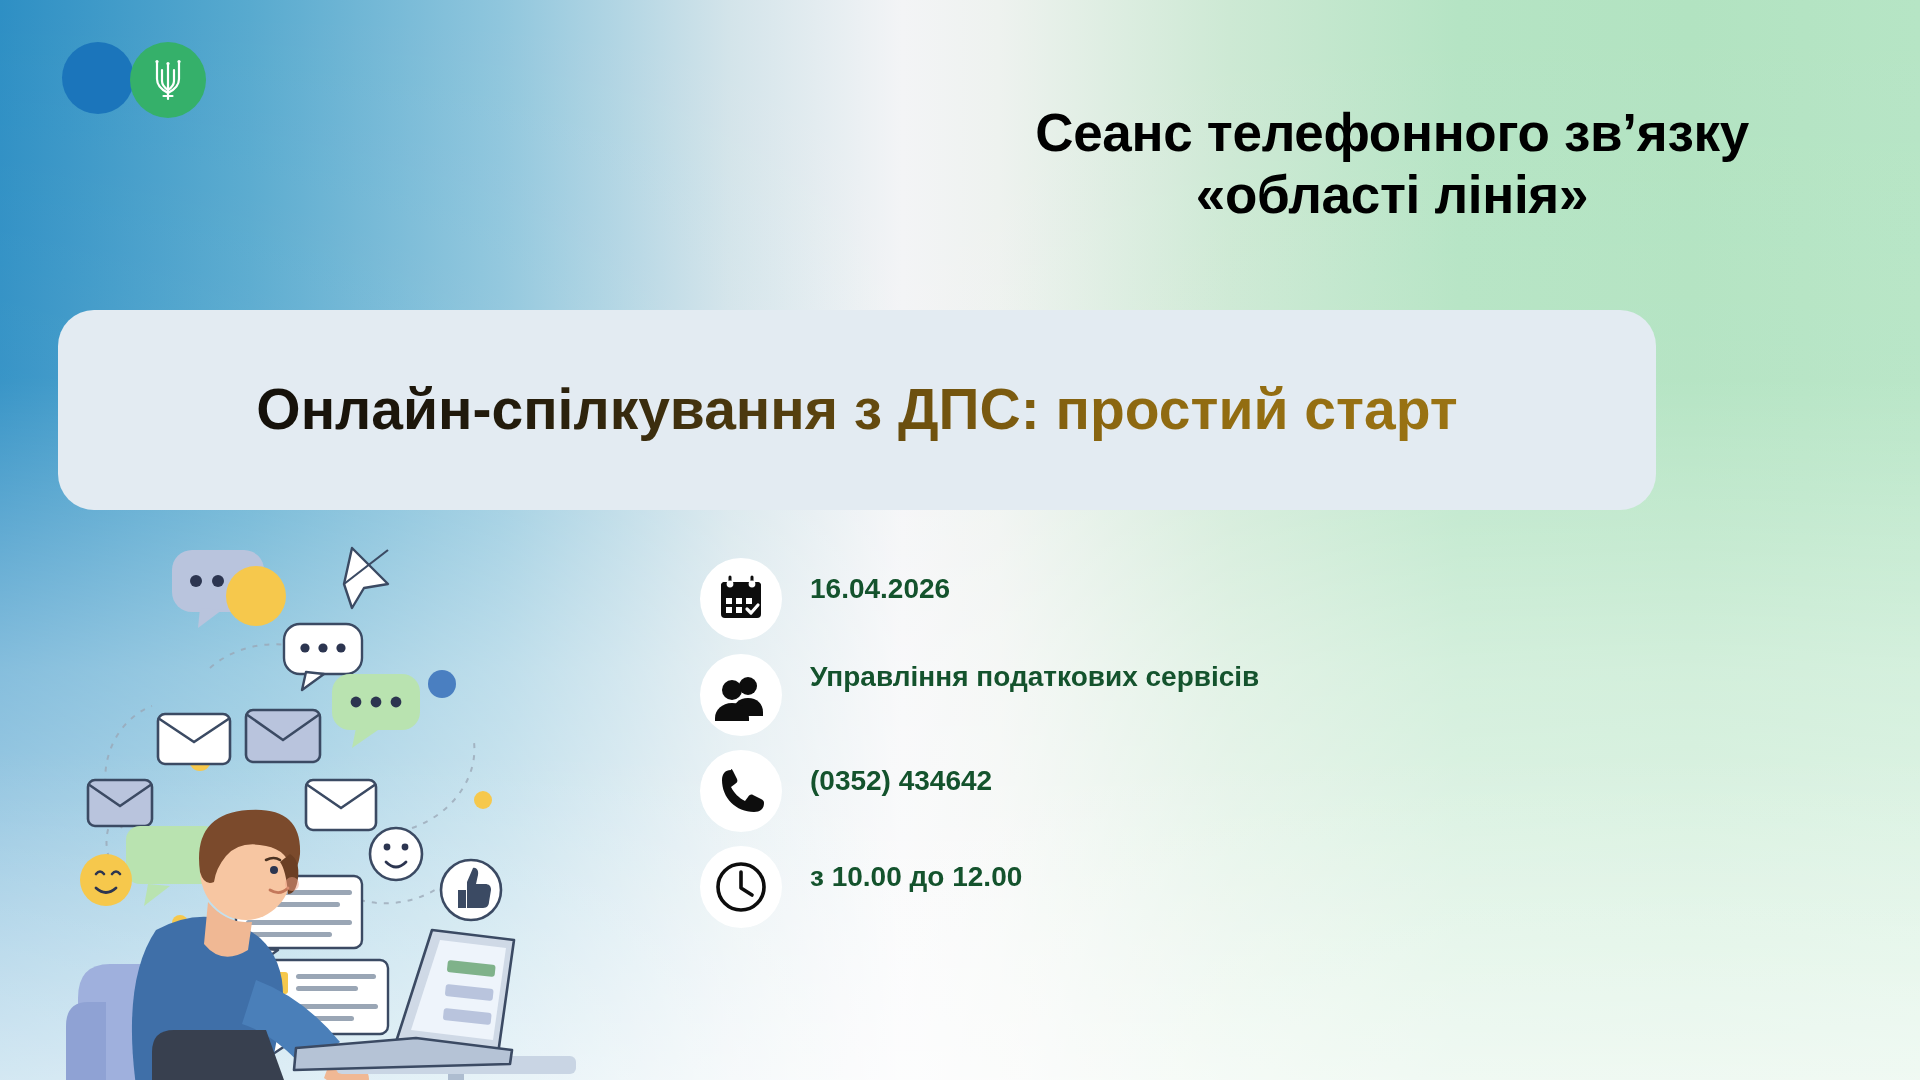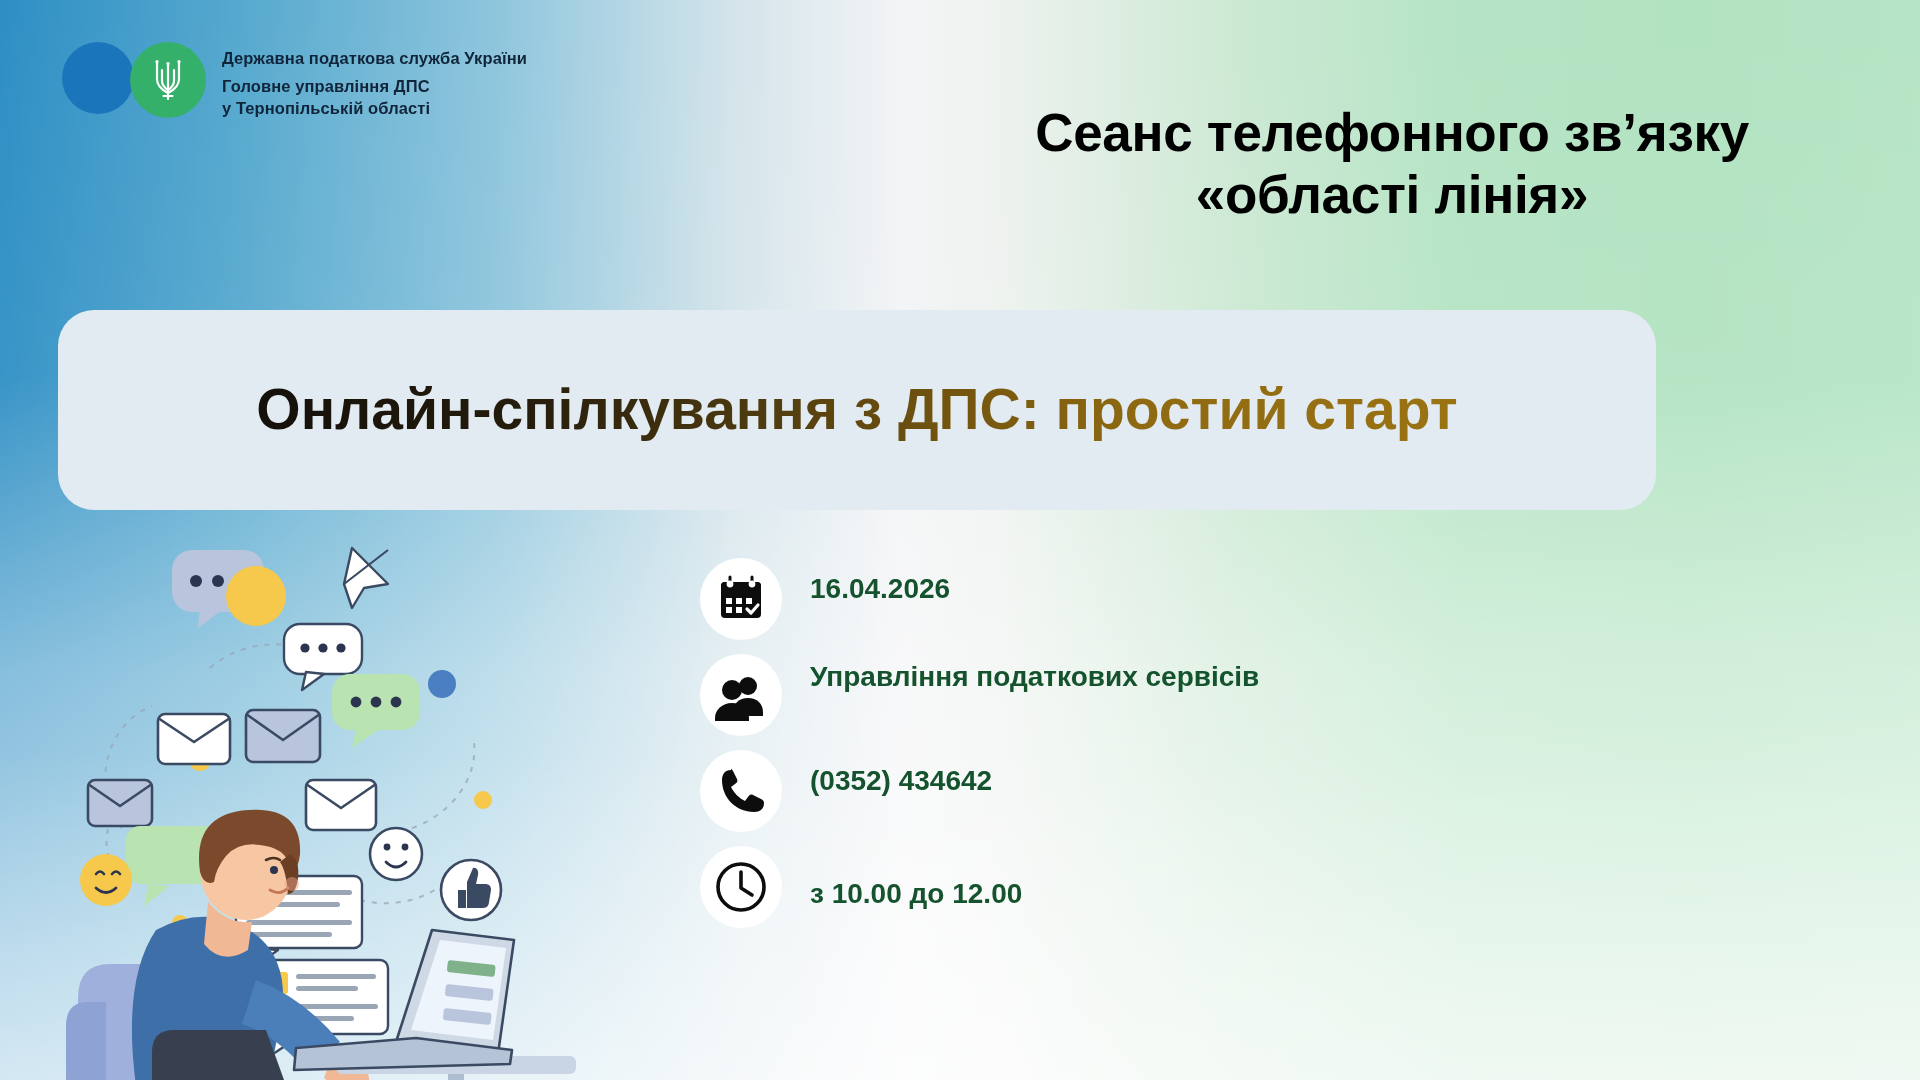--- a/index.html
+++ b/index.html
@@ -83,21 +83,21 @@
     -webkit-text-fill-color:transparent;
   }
 
   
   .illus { position:absolute; left:60px; top:528px; width:520px; height:552px; }
   .illus svg { display:block; width:100%; height:100%; }
 
   
   .info-list { position:absolute; left:700px; top:558px; width:1120px; }
   .info-row { display:flex; align-items:flex-start; margin-bottom:14px; }
-  .info-row:last-child { margin-bottom:0;align-items:center; }
+  .info-row:last-child { margin-bottom:0; }
   .icon-badge {
     flex:0 0 auto; width:82px; height:82px; border-radius:50%;
     background:#ffffff; display:flex; align-items:center; justify-content:center;
     margin-right:28px;
   }
   .icon-badge svg { display:block; }
   .info-text {
     color:#14532d; font-weight:bold; font-size:28px; line-height:1.19;
     padding-top:14px; max-width:860px;
   }
@@ -123,25 +123,20 @@
           <path d="M21 78 L39 78"></path>
         </g>
         <g fill="#ffffff">
           <circle cx="8" cy="9" r="3.2"></circle>
           <circle cx="52" cy="9" r="3.2"></circle>
           <circle cx="30" cy="13" r="3.2"></circle>
         </g>
       </svg>
     </div>
   </div>
-  <div class="logo-text">
-    <div class="ln ln1">Державна податкова служба України</div>
-    <div class="ln">Головне управління ДПС</div>
-    <div class="ln">у Тернопільській області</div>
-  </div>
 </div>
 
 <div class="hot-title">
   <div>Сеанс телефонного зв’язку</div>
   <div>«області лінія»</div>
 </div>
 
 <div class="banner">
   <div class="hl">Онлайн-спілкування з ДПС: простий старт</div>
 </div>

